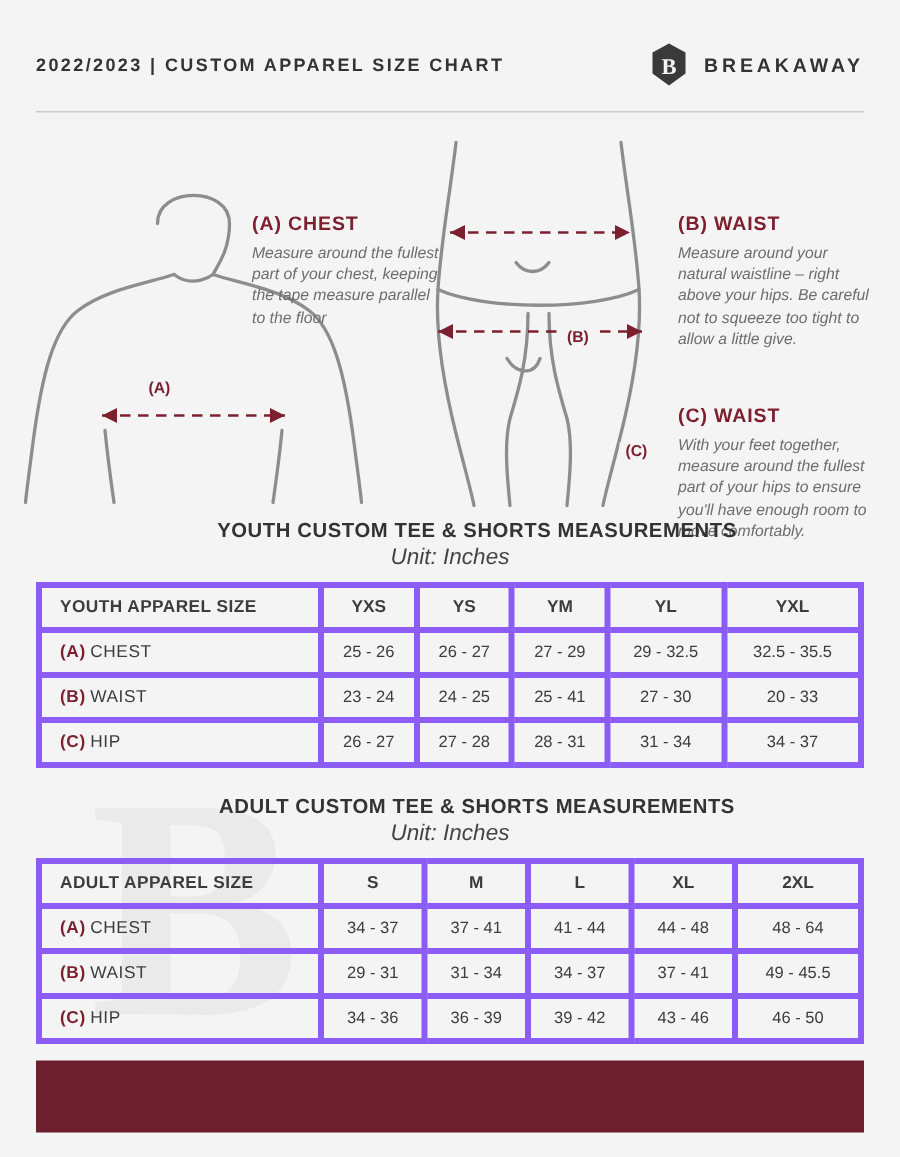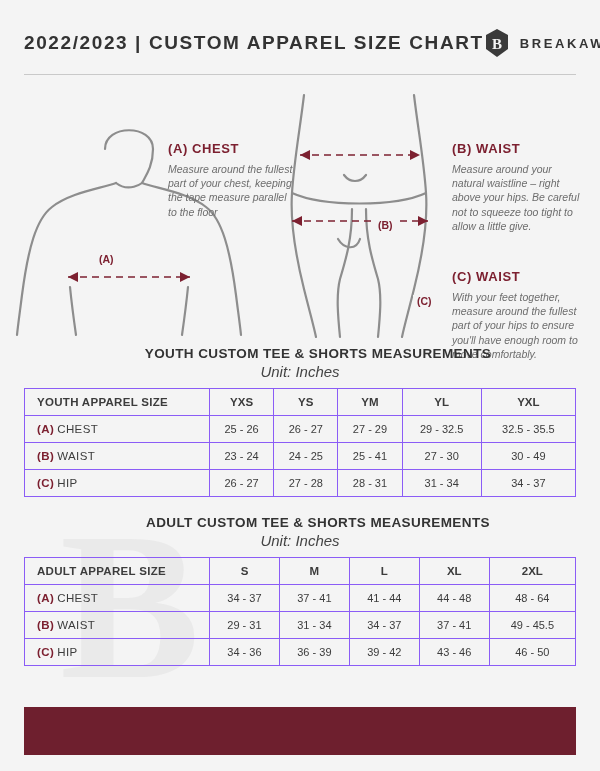--- a/index.html
+++ b/index.html
@@ -37,21 +37,21 @@
   
   .header {
     position: relative;
     z-index: 2;
     display: flex;
     align-items: center;
     justify-content: space-between;
     padding: 28px 24px 16px 24px;
   }
   .header-title {
-    font-size: 19px;
+    font-size: 12px;
     font-weight: bold;
     letter-spacing: 1.6px;
     color: #333;
     white-space: nowrap;
   }
   .brand {
     display: flex;
     align-items: center;
     gap: 10px;
   }
@@ -121,21 +121,21 @@
     color: #444;
     margin-bottom: 8px;
   }
   table {
     border-collapse: collapse;
     width: 552px;
     margin: 0 24px;
     background: transparent;
   }
   th, td {
-    border: 1px solid #8b5cf6;
+    border: 4px solid #8b5cf6;
     height: 26px;
     font-size: 11px;
     text-align: center;
     color: #3c3c3c;
     padding: 0 2px;
   }
   th {
     font-size: 11.5px;
     font-weight: bold;
   }
@@ -275,21 +275,21 @@
           <td>27 - 29</td>
           <td>29 - 32.5</td>
           <td>32.5 - 35.5</td>
         </tr>
         <tr>
           <td class="rowhead"><span class="mlabel">(B)</span><span>WAIST</span></td>
           <td>23 - 24</td>
           <td>24 - 25</td>
           <td>25 - 41</td>
           <td>27 - 30</td>
-          <td>30 - 49</td>
+          <td>20 - 33</td>
         </tr>
         <tr>
           <td class="rowhead"><span class="mlabel">(C)</span><span>HIP</span></td>
           <td>26 - 27</td>
           <td>27 - 28</td>
           <td>28 - 31</td>
           <td>31 - 34</td>
           <td>34 - 37</td>
         </tr>
       </tbody>

